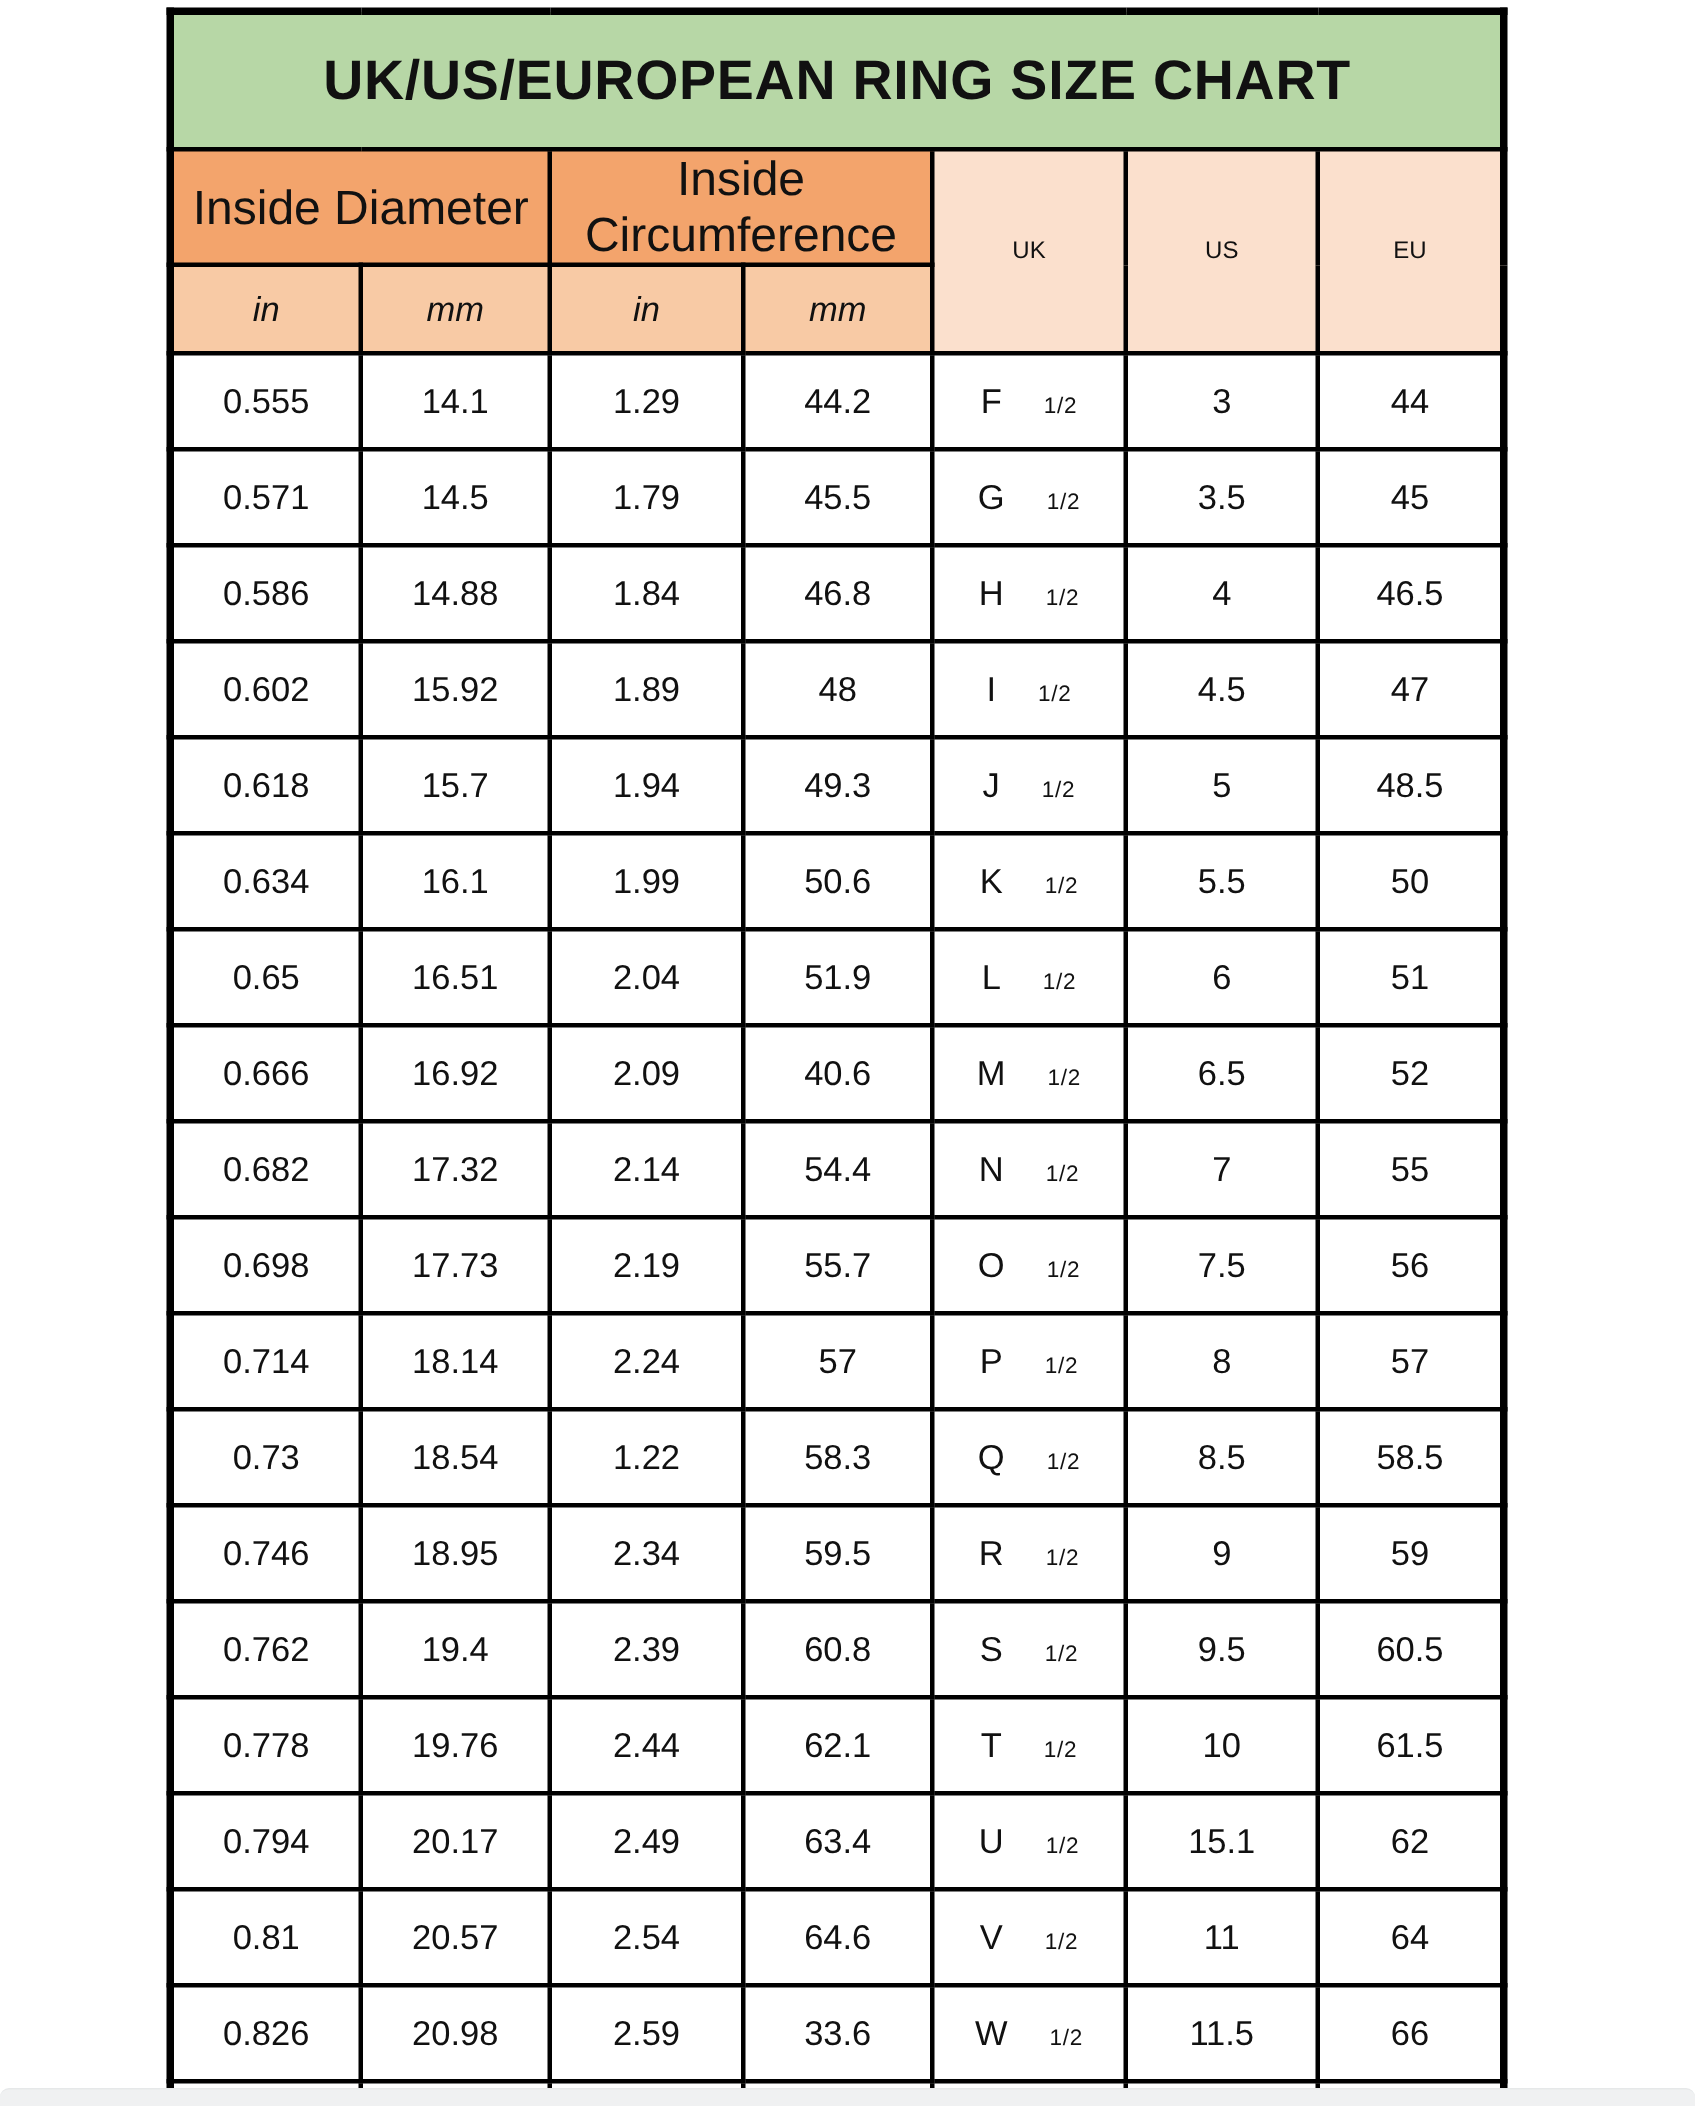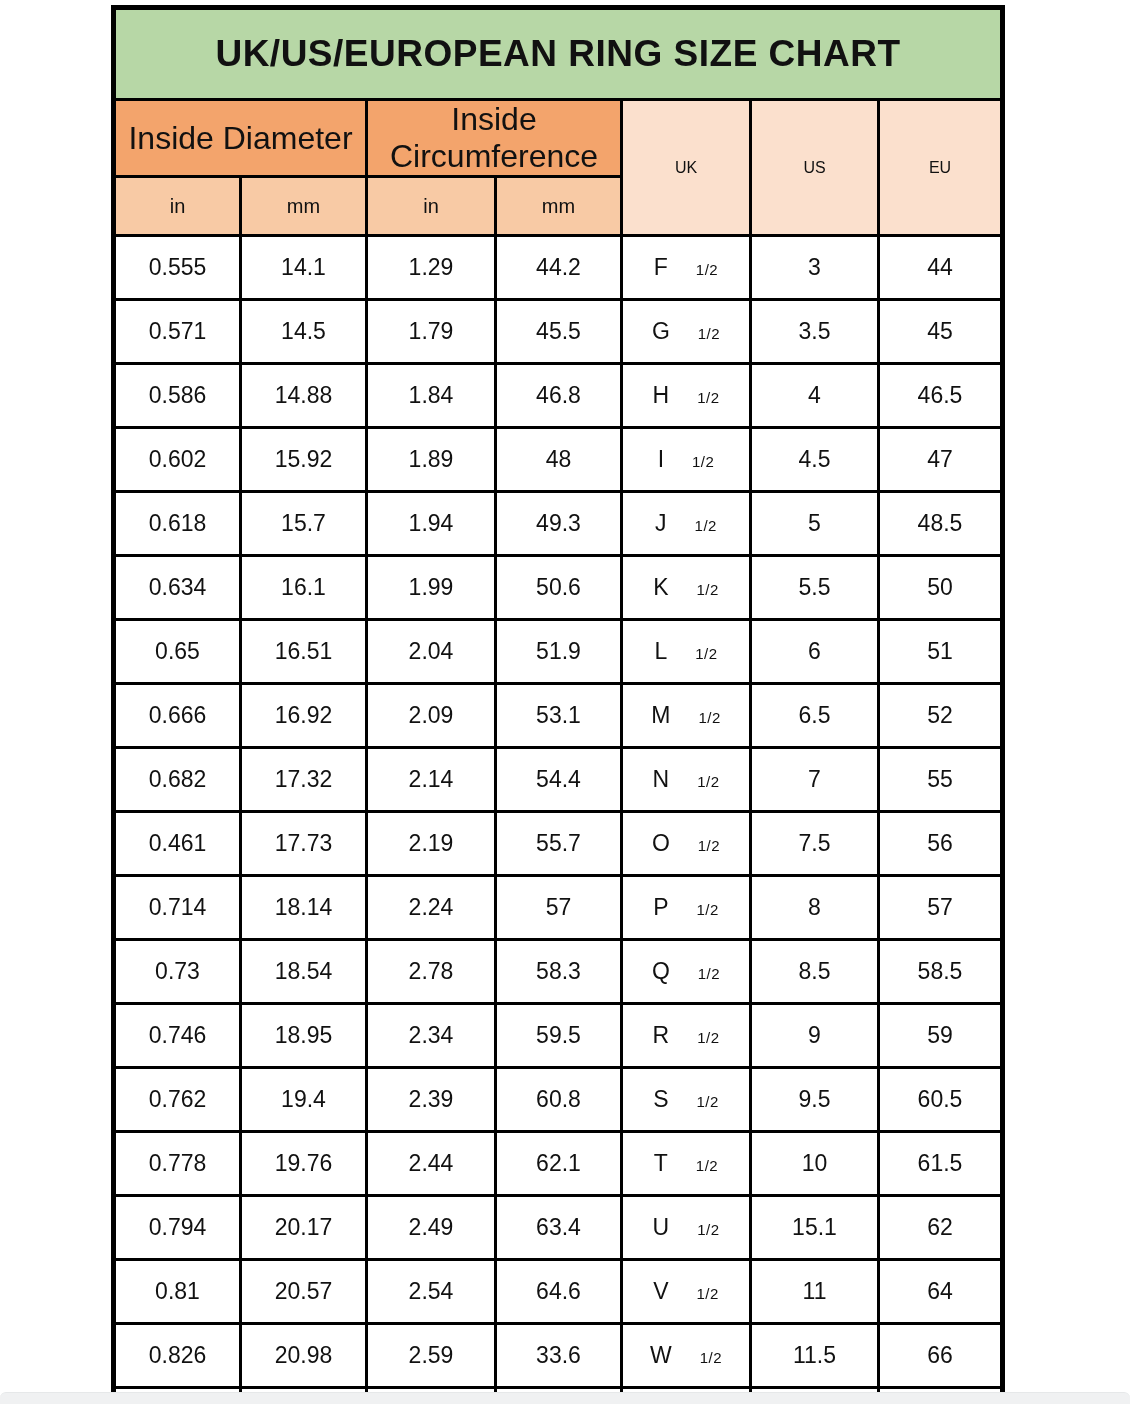--- a/index.html
+++ b/index.html
@@ -48,21 +48,22 @@
     background: var(--group-bg, #f3a46c);
     font-size: 32px;
   }
   tr.group-row th.side-col {
     background: var(--side-bg, #fbe0cd);
     font-size: 16px;
   }
   tr.sub-row th {
     height: 56px;
     background: var(--sub-bg, #f8caa5);
-    font-size: 20px;
+    font-size: 23px;
+    font-style: italic;
   }
   tbody td {
     height: 61px;
     background: #ffffff;
     font-size: 23px;
   }
   .uk-frac {
     font-size: 15px;
     letter-spacing: 0.5px;
     margin-left: 28px;
@@ -171,56 +172,56 @@
           <td>2.04</td>
           <td>51.9</td>
           <td><span>L</span><span class="uk-frac">1/2</span></td>
           <td>6</td>
           <td>51</td>
         </tr>
         <tr>
           <td>0.666</td>
           <td>16.92</td>
           <td>2.09</td>
-          <td>53.1</td>
+          <td>40.6</td>
           <td><span>M</span><span class="uk-frac">1/2</span></td>
           <td>6.5</td>
           <td>52</td>
         </tr>
         <tr>
           <td>0.682</td>
           <td>17.32</td>
           <td>2.14</td>
           <td>54.4</td>
           <td><span>N</span><span class="uk-frac">1/2</span></td>
           <td>7</td>
           <td>55</td>
         </tr>
         <tr>
-          <td>0.461</td>
+          <td>0.698</td>
           <td>17.73</td>
           <td>2.19</td>
           <td>55.7</td>
           <td><span>O</span><span class="uk-frac">1/2</span></td>
           <td>7.5</td>
           <td>56</td>
         </tr>
         <tr>
           <td>0.714</td>
           <td>18.14</td>
           <td>2.24</td>
           <td>57</td>
           <td><span>P</span><span class="uk-frac">1/2</span></td>
           <td>8</td>
           <td>57</td>
         </tr>
         <tr>
           <td>0.73</td>
           <td>18.54</td>
-          <td>2.78</td>
+          <td>1.22</td>
           <td>58.3</td>
           <td><span>Q</span><span class="uk-frac">1/2</span></td>
           <td>8.5</td>
           <td>58.5</td>
         </tr>
         <tr>
           <td>0.746</td>
           <td>18.95</td>
           <td>2.34</td>
           <td>59.5</td>

